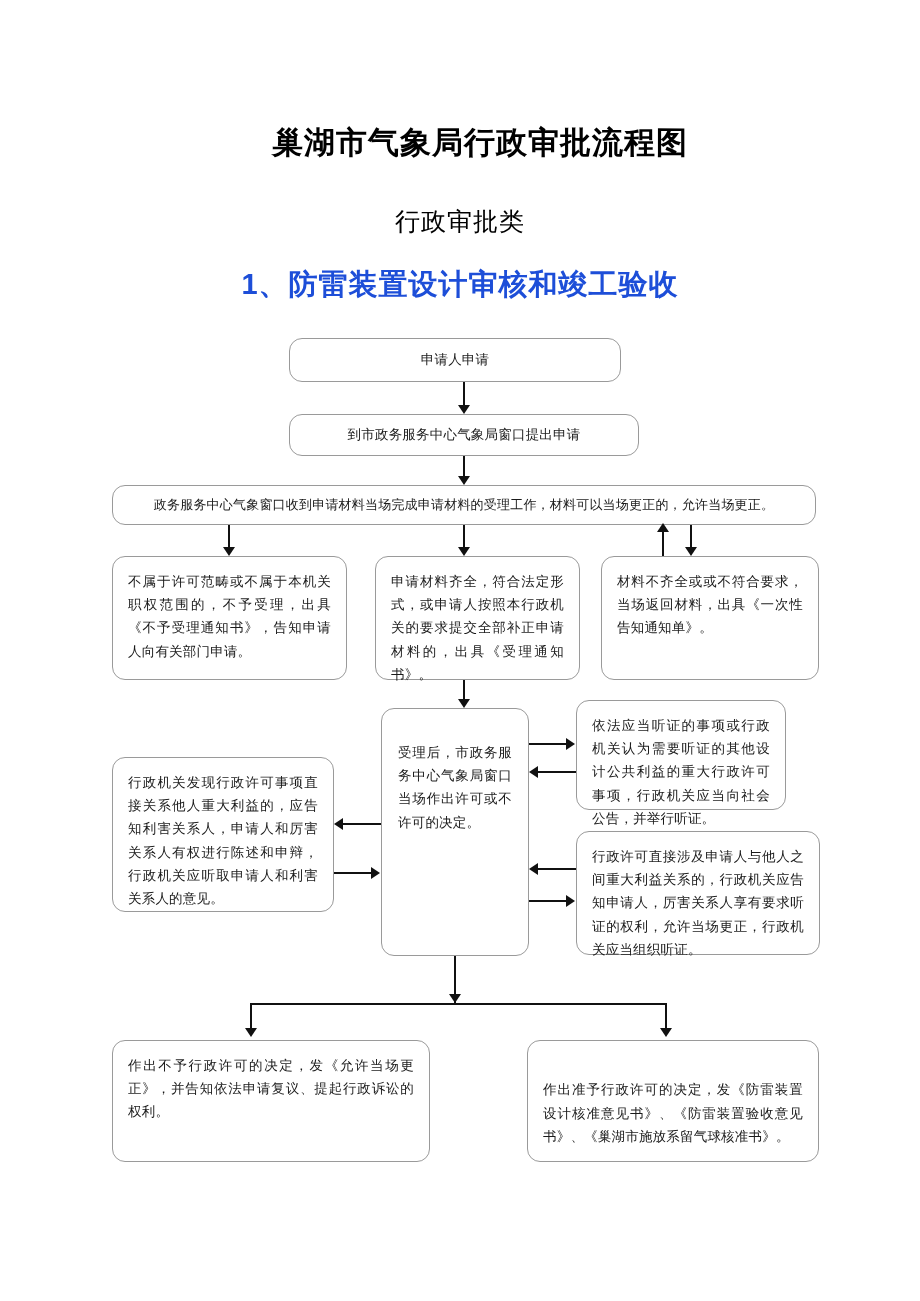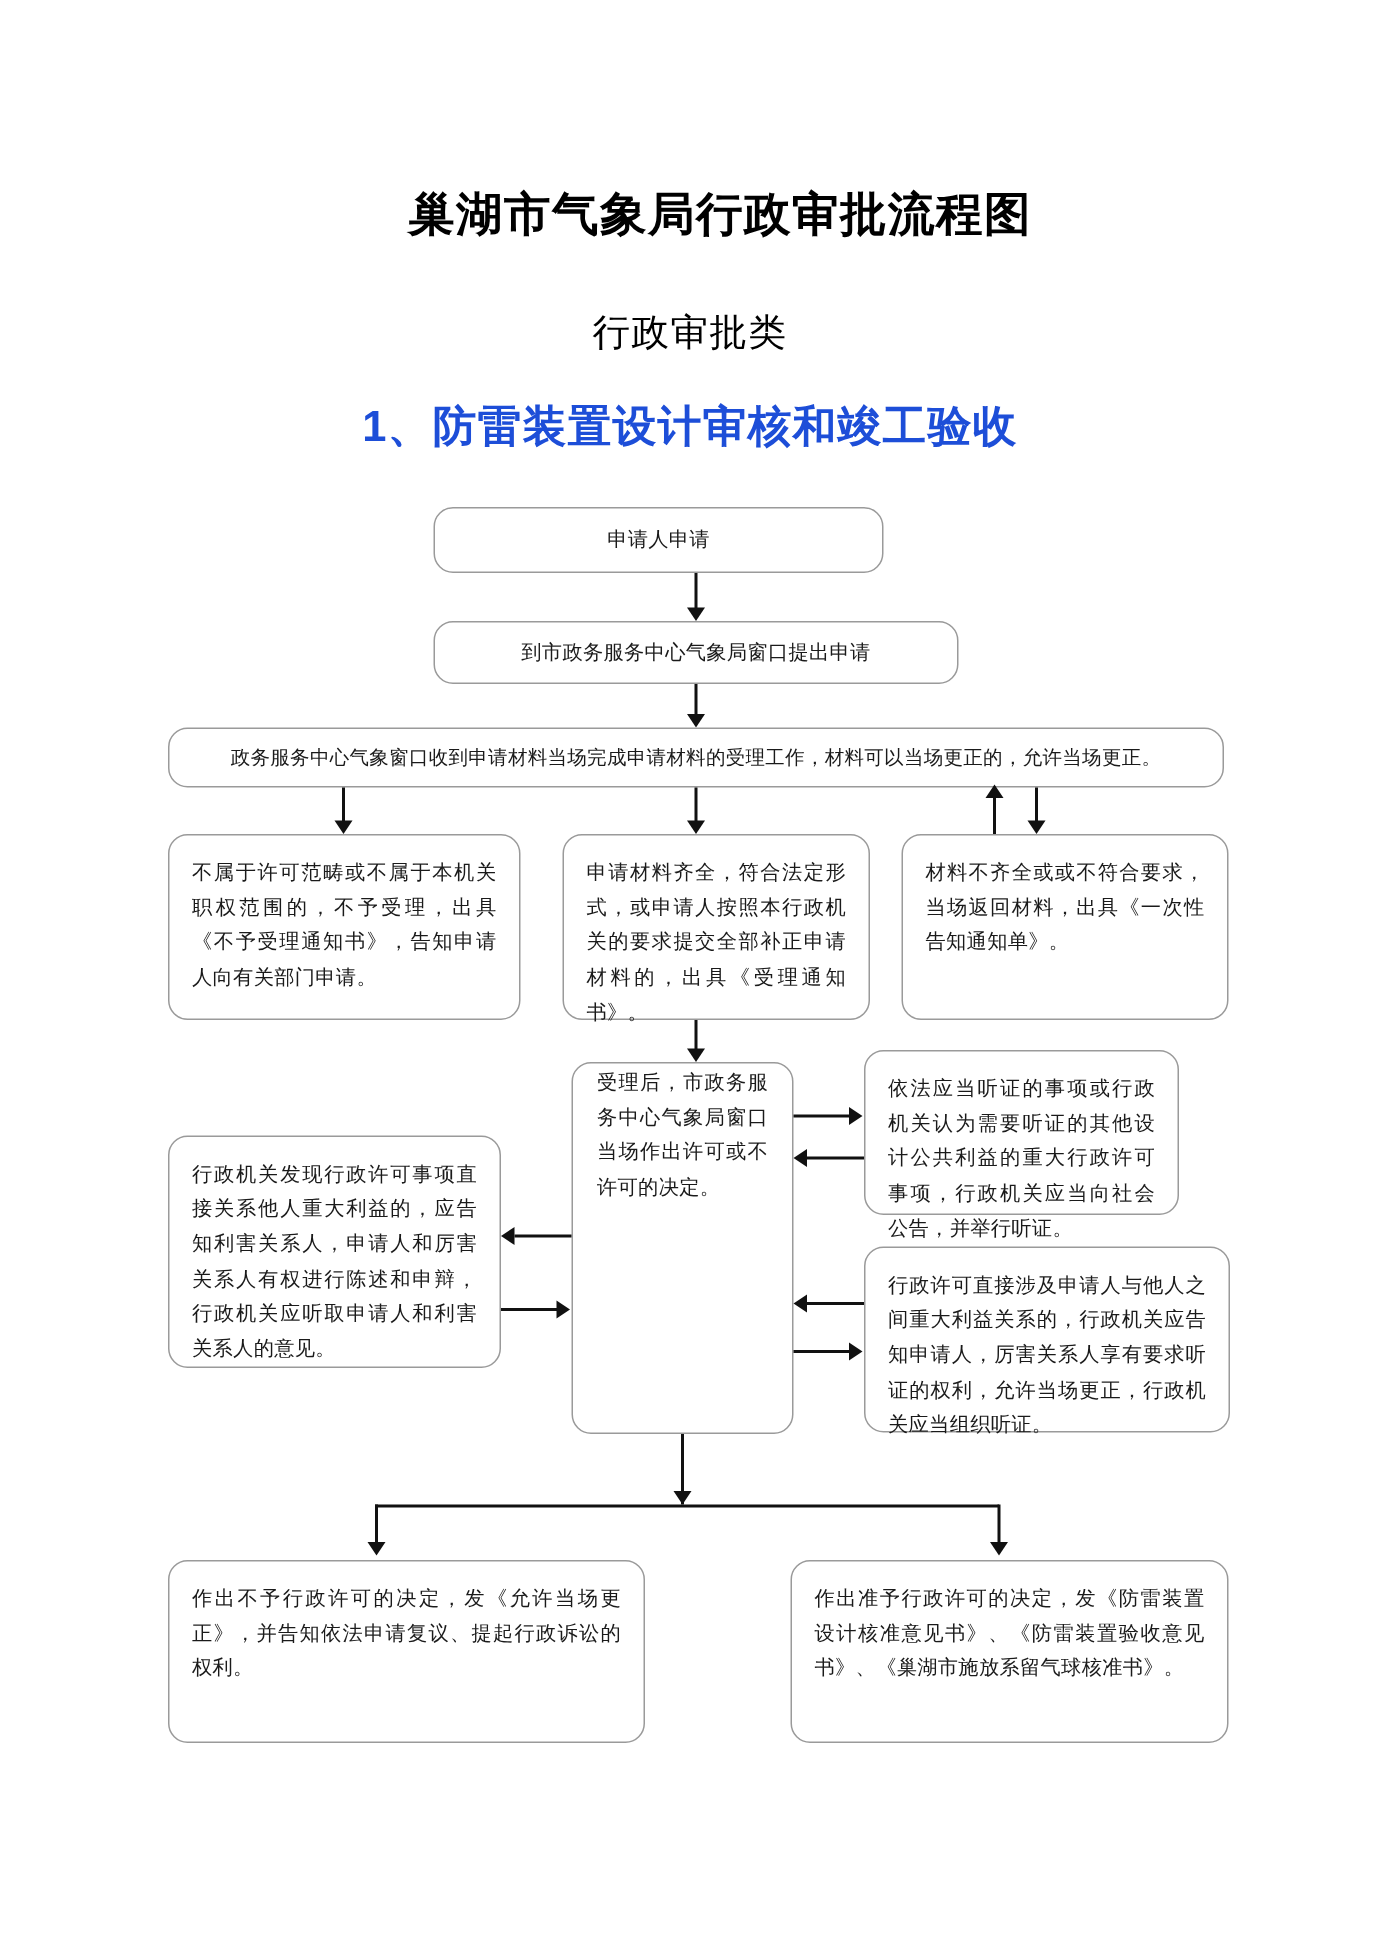--- a/index.html
+++ b/index.html
@@ -115,21 +115,21 @@
 </style>
 </head>
 <body>
 
 <div id="page">
 
   <div class="title-main">巢湖市气象局行政审批流程图</div>
   <div class="title-sub">行政审批类</div>
   <div class="title-section">1、防雷装置设计审核和竣工验收</div>
 
-  <div class="node" style="left:289px; top:338px; width:300px; height:44px;">
+  <div class="node" style="left:289px; top:338px; width:332px; height:44px;">
     <span class="txt">申请人申请</span>
   </div>
 
   <div class="ln vline" style="left:463px; top:382px; height:26px;"></div>
   <div class="arrow arrow-down" style="left:458px; top:405px;"></div>
 
   <div class="node" style="left:289px; top:414px; width:350px; height:42px;">
     <span class="txt">到市政务服务中心气象局窗口提出申请</span>
   </div>
 
@@ -160,21 +160,21 @@
     <span class="txt">不属于许可范畴或不属于本机关职权范围的，不予受理，出具《不予受理通知书》，告知申请人向有关部门申请。</span>
   </div>
 
   <div class="node justify" style="left:601px; top:556px; width:218px; height:124px;">
     <span class="txt">材料不齐全或或不符合要求，当场返回材料，出具《一次性告知通知单》。</span>
   </div>
 
   <div class="ln vline" style="left:463px; top:680px; height:22px;"></div>
   <div class="arrow arrow-down" style="left:458px; top:699px;"></div>
 
-  <div class="node" style="left:381px; top:708px; width:148px; height:248px; align-items:flex-start; justify-content:flex-start; text-align:justify; text-align-last:left; padding:1px 16px;">
+  <div class="node" style="left:381px; top:708px; width:148px; height:248px; align-items:flex-start; justify-content:flex-start; text-align:justify; text-align-last:left; padding:32px 16px;">
     <span class="txt">受理后，市政务服务中心气象局窗口当场作出许可或不许可的决定。</span>
   </div>
 
   <div class="node justify" style="left:576px; top:700px; width:210px; height:110px;">
     <span class="txt">依法应当听证的事项或行政机关认为需要听证的其他设计公共利益的重大行政许可事项，行政机关应当向社会公告，并举行听证。</span>
   </div>
 
   <div class="ln hline" style="left:529px; top:743px; width:38px;"></div>
   <div class="arrow arrow-right" style="left:566px; top:738px;"></div>
 
@@ -209,17 +209,17 @@
   <div class="ln vline" style="left:250px; top:1003px; height:29px;"></div>
   <div class="arrow arrow-down" style="left:245px; top:1028px;"></div>
 
   <div class="ln vline" style="left:665px; top:1003px; height:29px;"></div>
   <div class="arrow arrow-down" style="left:660px; top:1028px;"></div>
 
   <div class="node justify" style="left:112px; top:1040px; width:318px; height:122px;">
     <span class="txt">作出不予行政许可的决定，发《允许当场更正》，并告知依法申请复议、提起行政诉讼的权利。</span>
   </div>
 
-  <div class="node justify" style="left:527px; top:1040px; width:292px; height:122px;">
+  <div class="node justify" style="left:527px; top:1040px; width:292px; height:122px;align-items:flex-end;">
     <span class="txt">作出准予行政许可的决定，发《防雷装置设计核准意见书》、《防雷装置验收意见书》、《巢湖市施放系留气球核准书》。</span>
   </div>
 
 </div>
 
 </body></html>

